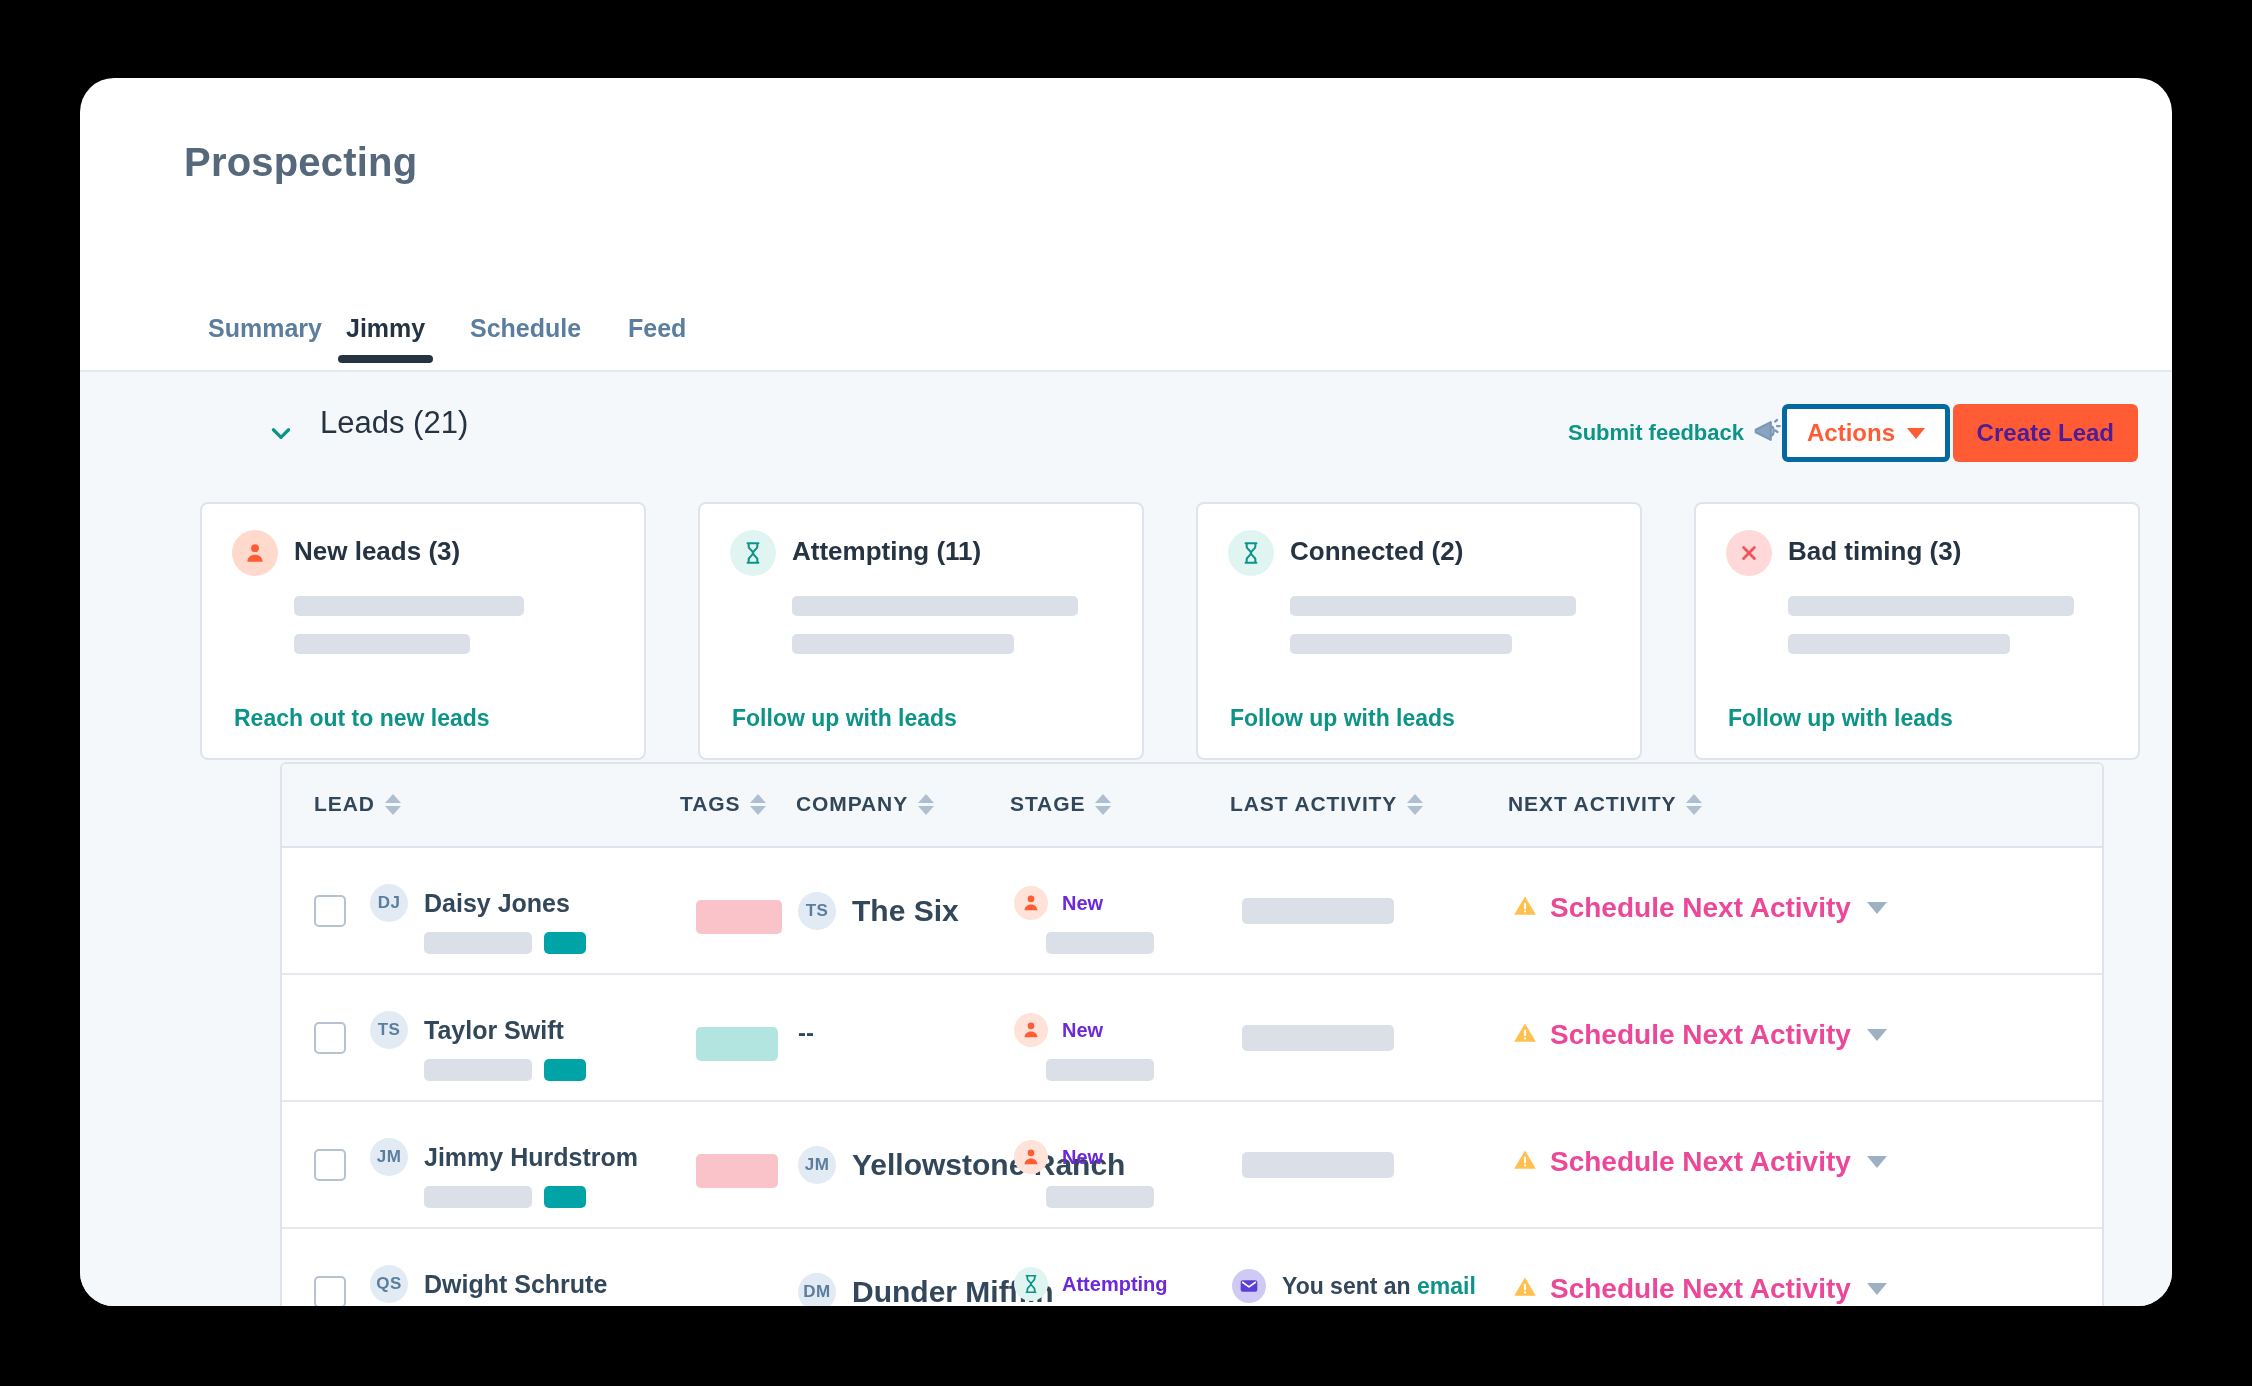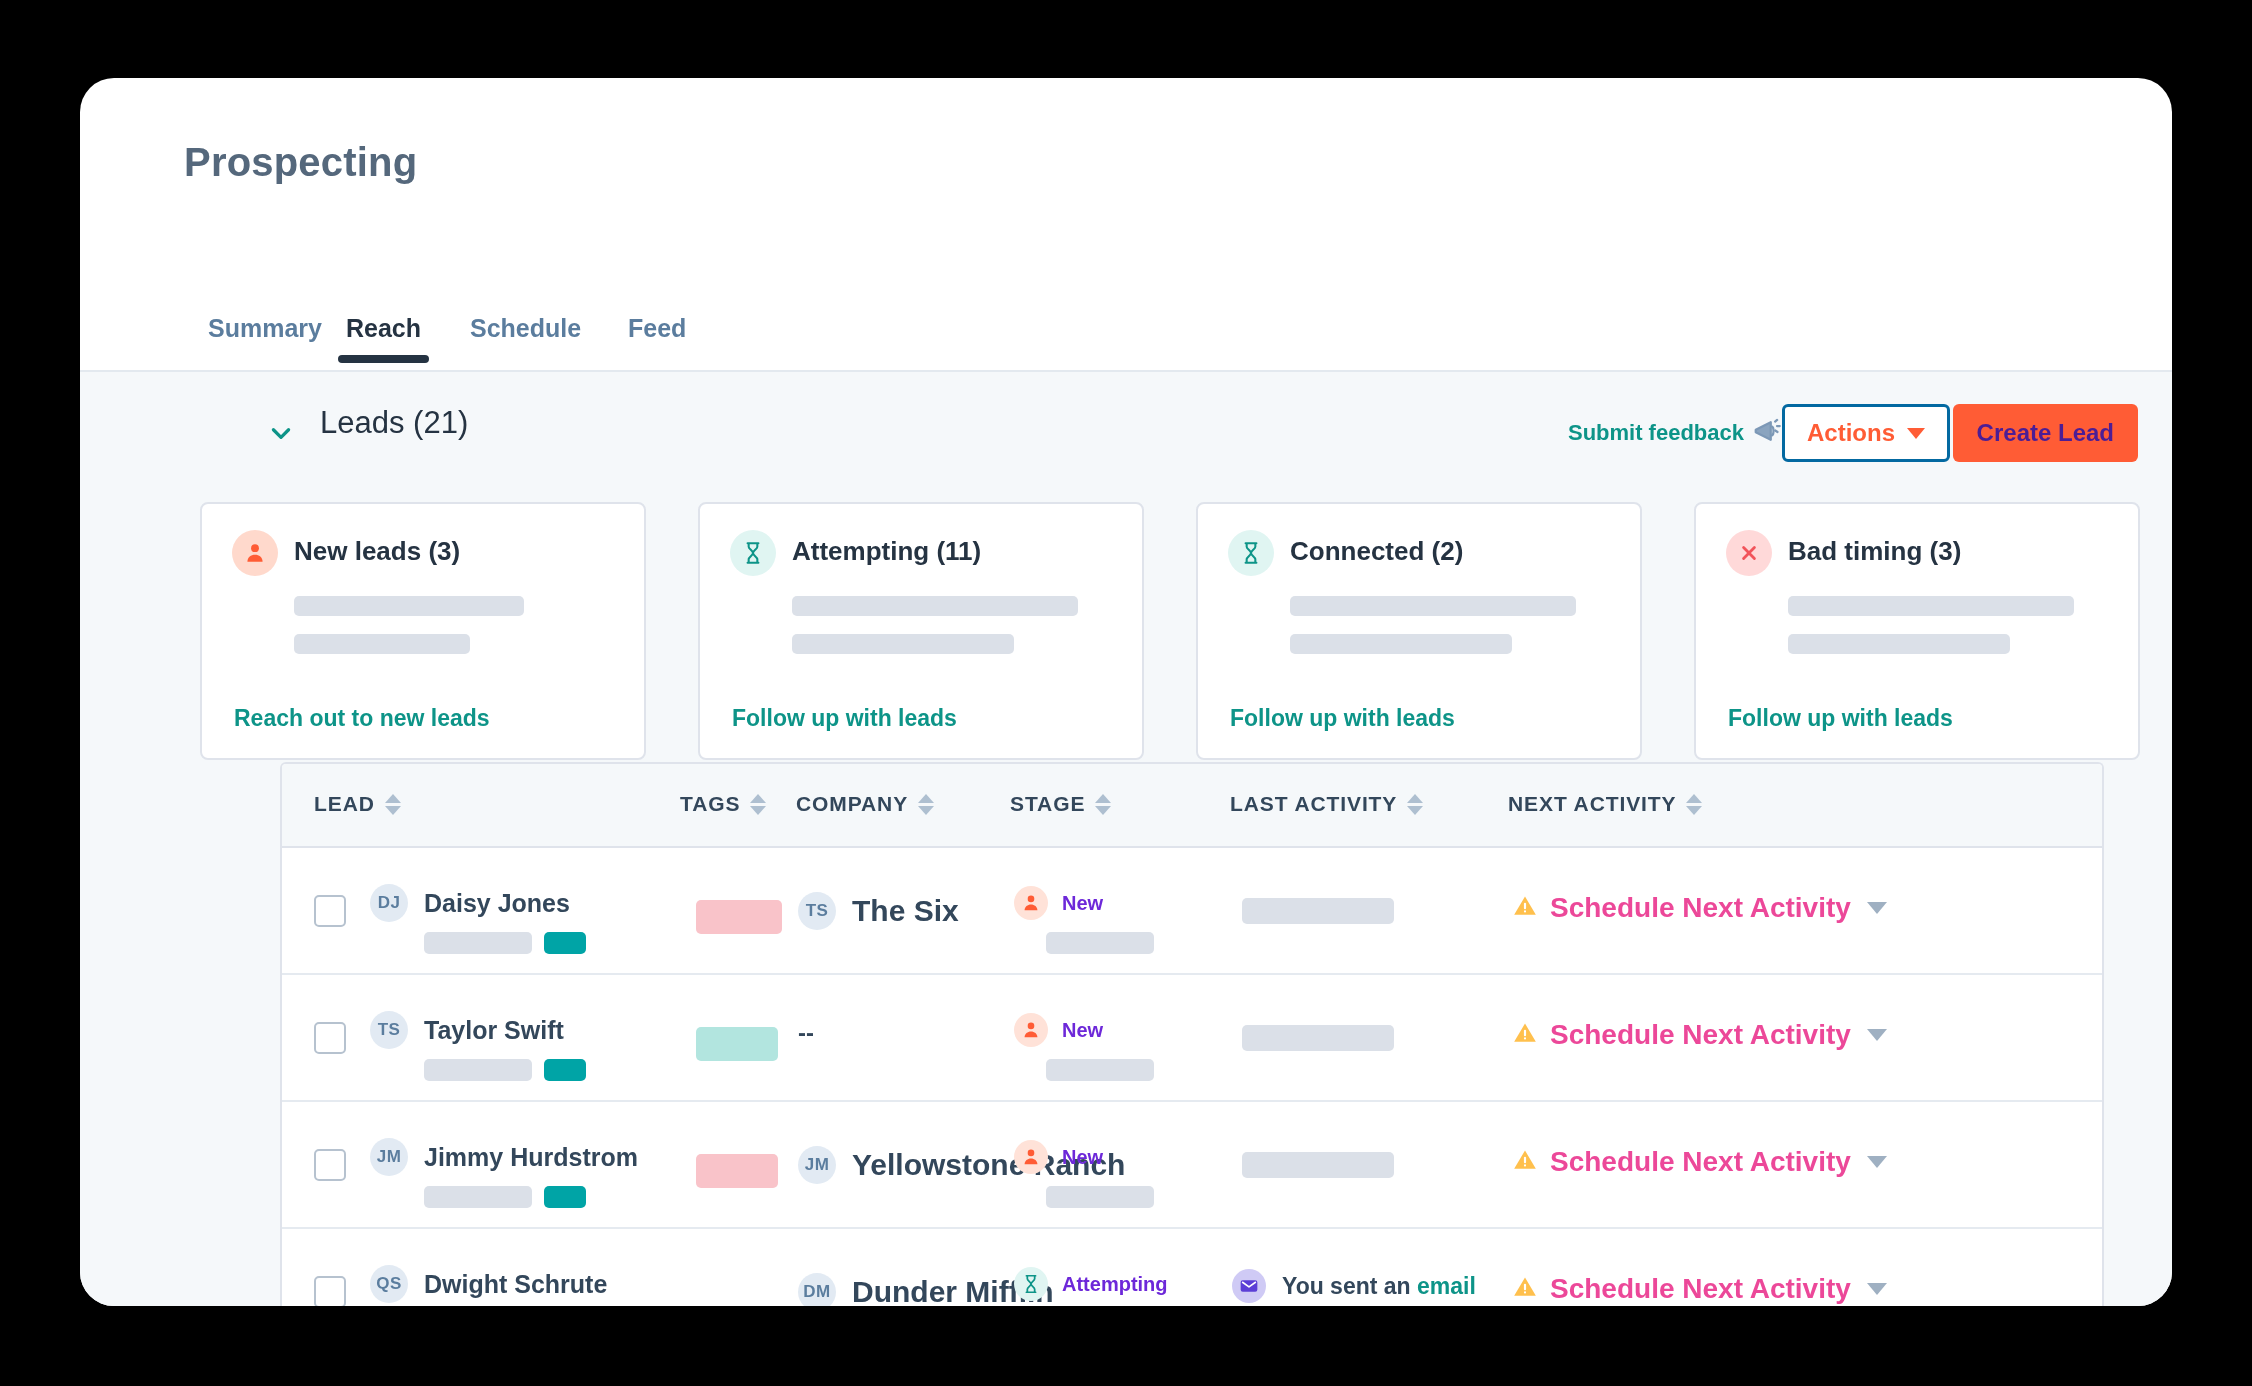--- a/index.html
+++ b/index.html
@@ -44,21 +44,21 @@
     font-size:31px;font-weight:normal;color:#253342;
   }
   .feedback-link{
     position:absolute;right:428px;top:48px;
     font-size:22px;font-weight:bold;color:#0d9488;cursor:pointer;white-space:nowrap;
   }
   .megaphone{position:absolute;right:390px;top:44px;width:30px;height:30px;}
   .btn-actions{
     position:absolute;right:222px;top:32px;
     height:58px;min-width:168px;box-sizing:border-box;
-    border:3px solid #0369a1;border-radius:6px;background:#fff;
+    border:5px solid #0369a1;border-radius:6px;background:#fff;
     color:#ff5c35;font-size:24px;font-weight:bold;
     display:flex;align-items:center;justify-content:center;gap:12px;cursor:pointer;
   }
   .btn-actions .caret{
     width:0;height:0;border-left:9px solid transparent;border-right:9px solid transparent;
     border-top:11px solid #ff5c35;
   }
   .btn-create{
     position:absolute;right:34px;top:32px;height:58px;min-width:184px;padding:0 24px;
     box-sizing:border-box;background:#ff5c35;border-radius:6px;color:#4c1d95;
@@ -137,21 +137,21 @@
 </style>
 </head>
 <body>
 
 <div class="app-window">
 
   <div class="page-title">Prospecting</div>
 
   <div class="tabbar" id="tabbar">
       <div class="tab" style="left: 128px; text-align: right;"><span>Summary</span></div>
-      <div class="tab active" style="left: 266px;"><span>Reach</span><span class="tab-underline"></span></div>
+      <div class="tab active" style="left: 266px;"><span>Jimmy</span><span class="tab-underline"></span></div>
       <div class="tab" style="left: 390px;"><span>Schedule</span></div>
       <div class="tab" style="left: 548px;"><span>Feed</span></div>
     </div>
 
   <div class="page-body">
 
     <div class="section-head">
       <span class="chevron-down">
         <svg width="26" height="26" viewBox="0 0 24 24" fill="none" stroke="#0d9488" stroke-width="3" stroke-linecap="round" stroke-linejoin="round">
             <polyline points="5,9 12,16 19,9"></polyline>

